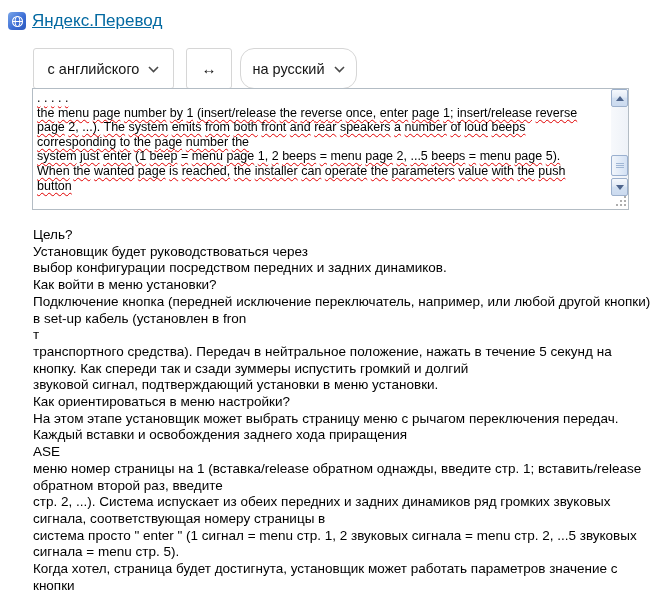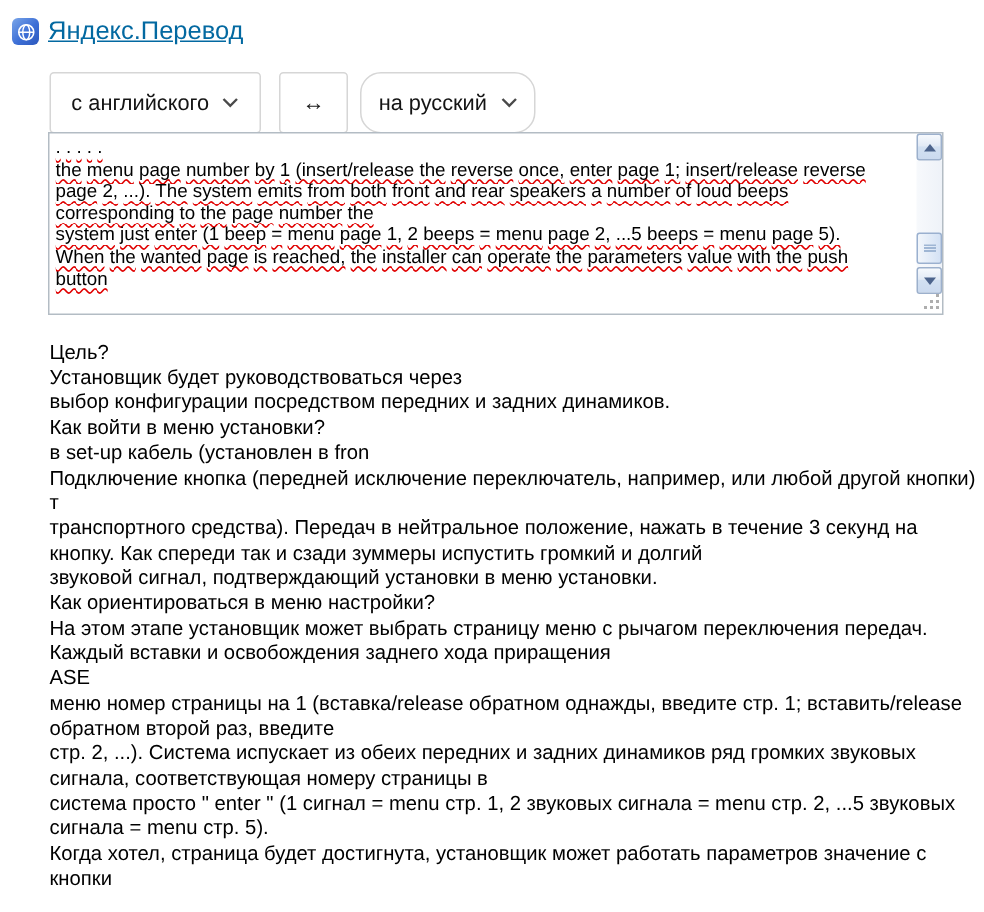--- a/index.html
+++ b/index.html
@@ -124,24 +124,24 @@
         <i class="g5"></i>
         <i class="g6"></i>
     </div>
   </div>
 
   <div class="result" id="result">
       <div>Цель?</div>
       <div>Установщик будет руководствоваться через</div>
       <div>выбор конфигурации посредством передних и задних динамиков.</div>
       <div>Как войти в меню установки?</div>
+      <div>Подключение кнопка (передней исключение переключатель, например, или любой другой кнопки)</div>
       <div>в set-up кабель (установлен в fron</div>
-      <div>Подключение кнопка (передней исключение переключатель, например, или любой другой кнопки)</div>
       <div>т</div>
-      <div>транспортного средства). Передач в нейтральное положение, нажать в течение 3 секунд на</div>
+      <div>транспортного средства). Передач в нейтральное положение, нажать в течение 5 секунд на</div>
       <div>кнопку. Как спереди так и сзади зуммеры испустить громкий и долгий</div>
       <div>звуковой сигнал, подтверждающий установки в меню установки.</div>
       <div>Как ориентироваться в меню настройки?</div>
       <div>На этом этапе установщик может выбрать страницу меню с рычагом переключения передач.</div>
       <div>Каждый вставки и освобождения заднего хода приращения</div>
       <div>ASE</div>
       <div>меню номер страницы на 1 (вставка/release обратном однажды, введите стр. 1; вставить/release</div>
       <div>обратном второй раз, введите</div>
       <div>стр. 2, ...). Система испускает из обеих передних и задних динамиков ряд громких звуковых</div>
       <div>сигнала, соответствующая номеру страницы в</div>

